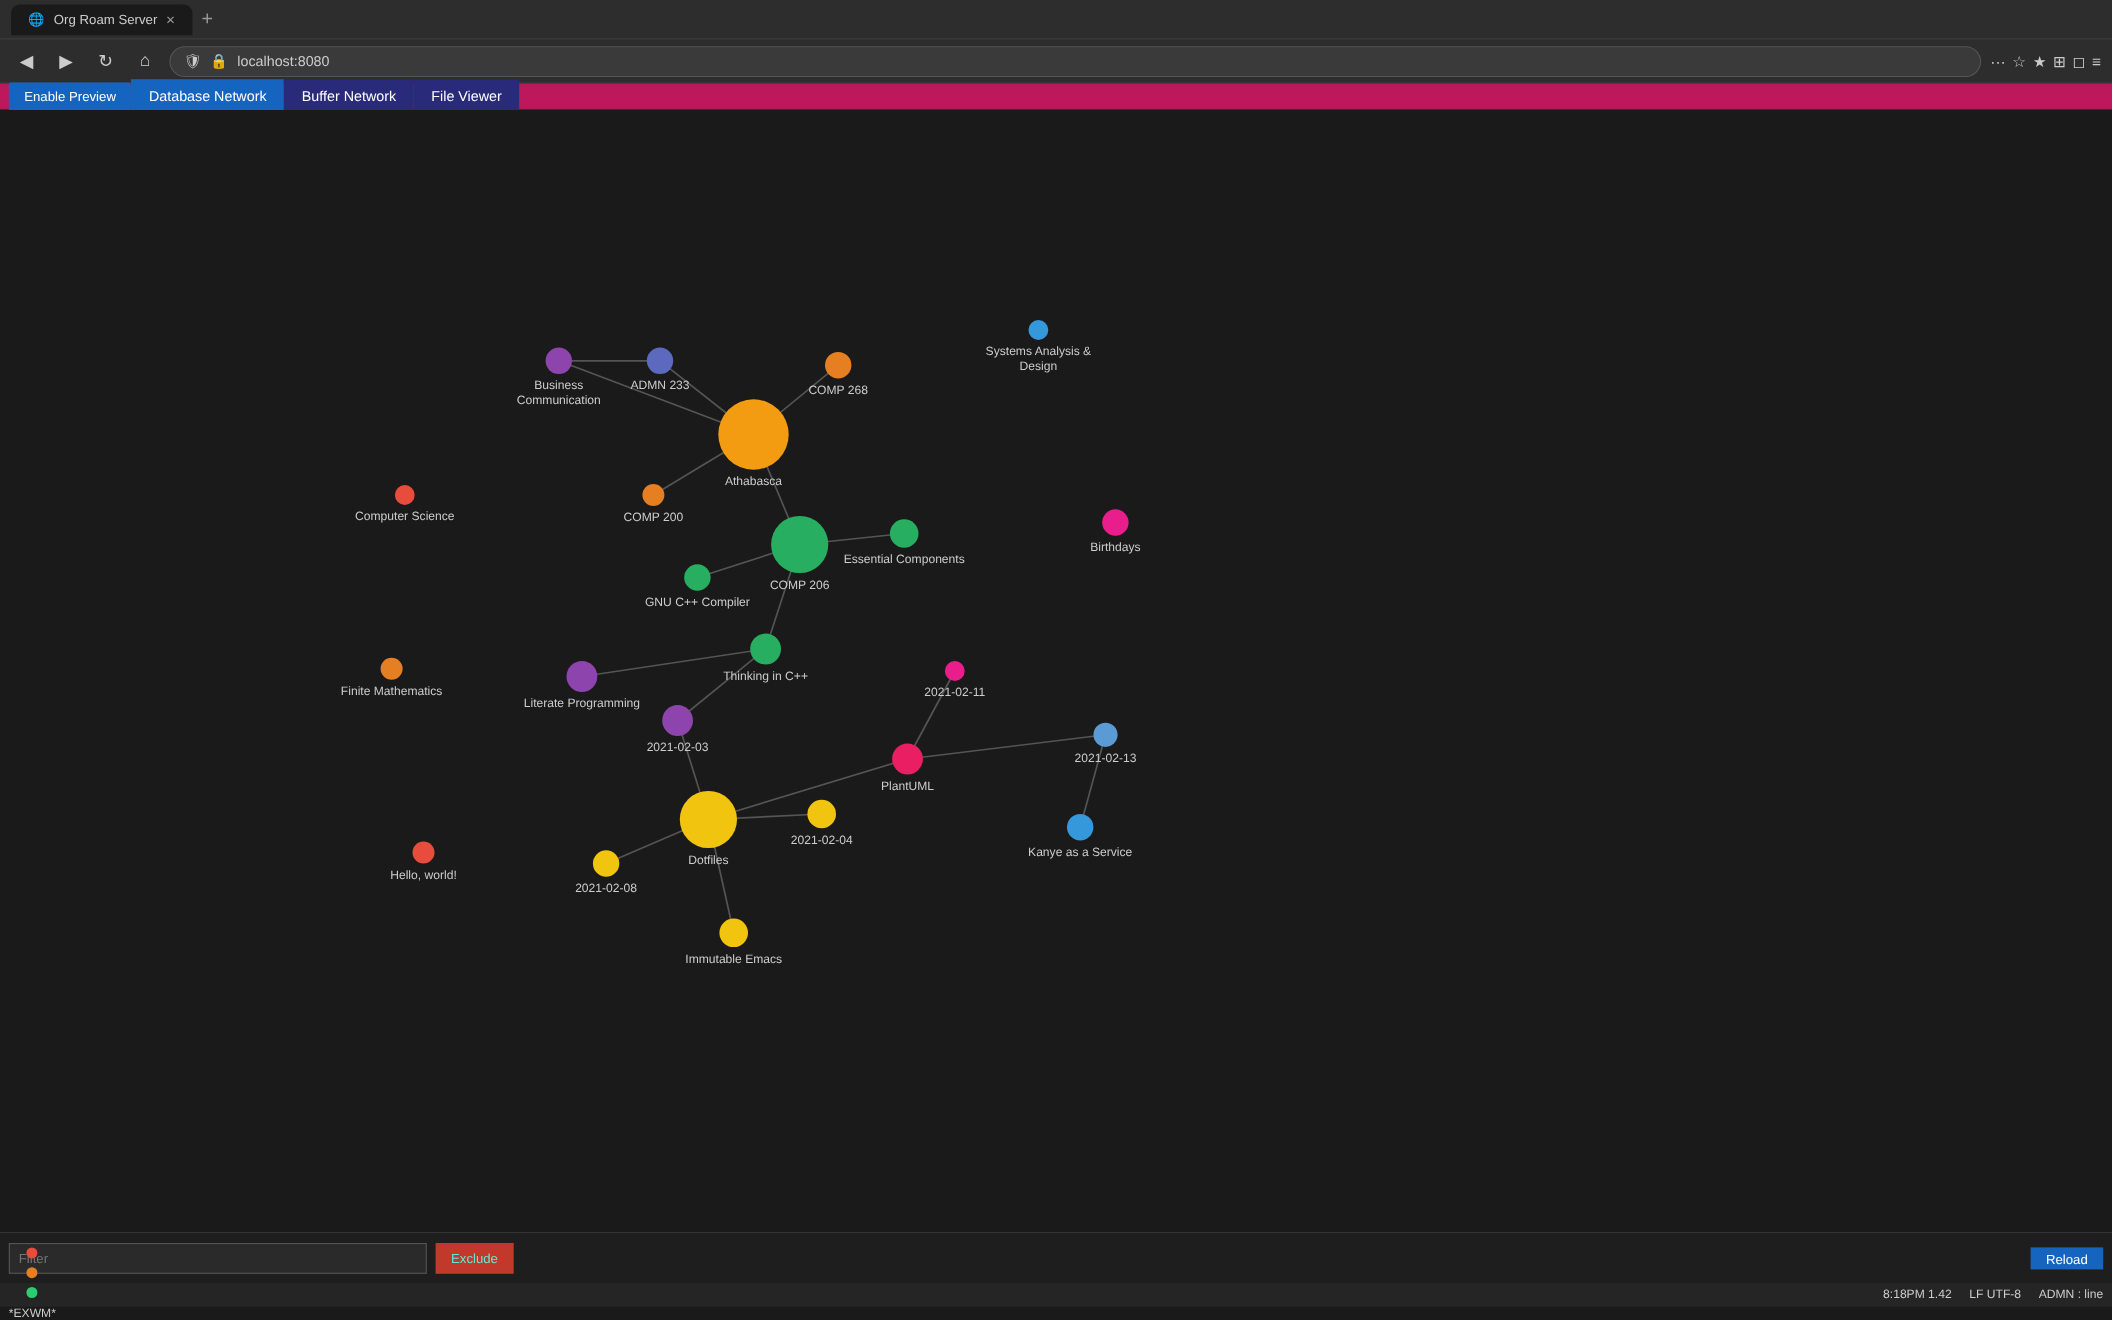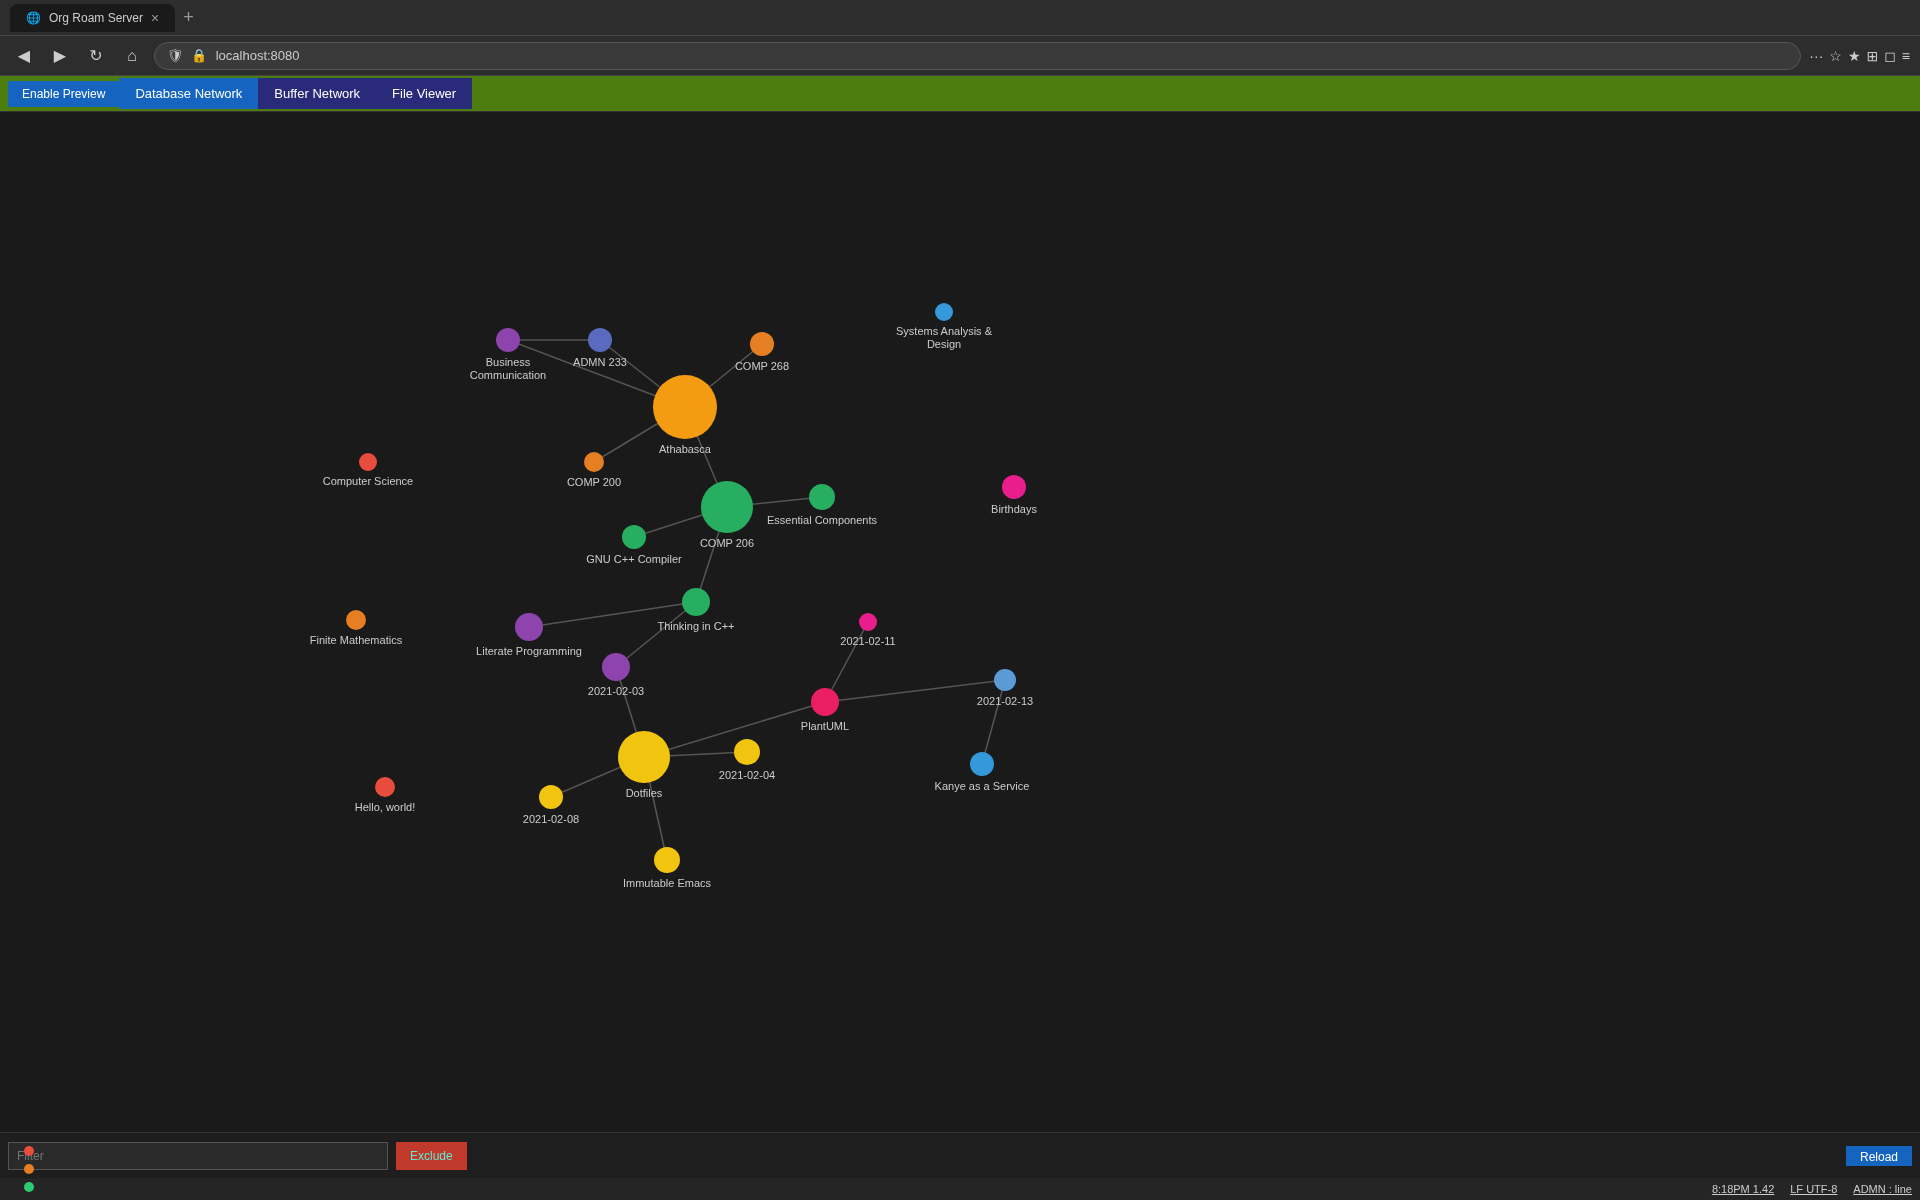--- a/index.html
+++ b/index.html
@@ -65,22 +65,22 @@
     }
     .toolbar-right {
       display: flex;
       gap: 6px;
       align-items: center;
     }
     .toolbar-icon { color: #ccc; font-size: 14px; cursor: pointer; }
 
     
     .app-bar {
-      background: #4d7c0f;
-      height: 36px;
+      background: #be185d;
+      height: 24px;
       display: flex;
       align-items: center;
       padding: 0;
       border-bottom: 1px solid #333;
     }
     .app-bar-left {
       padding-left: 8px;
     }
     .enable-preview-btn {
       background: #1565c0;
@@ -183,21 +183,21 @@
       align-items: center;
       padding: 0 8px;
       font-size: 11px;
       color: #ccc;
       gap: 16px;
     }
     .status-left { display: flex; align-items: center; gap: 8px; flex-direction: column; }
     .status-dot-red { width: 10px; height: 10px; border-radius: 50%; background: #e74c3c; display: inline-block; }
     .status-dot-orange { width: 10px; height: 10px; border-radius: 50%; background: #e67e22; display: inline-block; }
     .status-dot-green { width: 10px; height: 10px; border-radius: 50%; background: #2ecc71; display: inline-block; }
-    .status-right { margin-left: auto; display: flex; gap: 16px; text-decoration: underline; }
+    .status-right { margin-left: auto; display: flex; gap: 16px; }
   </style>
 </head>
 <body>
 
 <div class="browser-titlebar">
   <div class="browser-tab">
     <span>🌐</span>
     <span>Org Roam Server</span>
     <span class="tab-close">×</span>
   </div>

